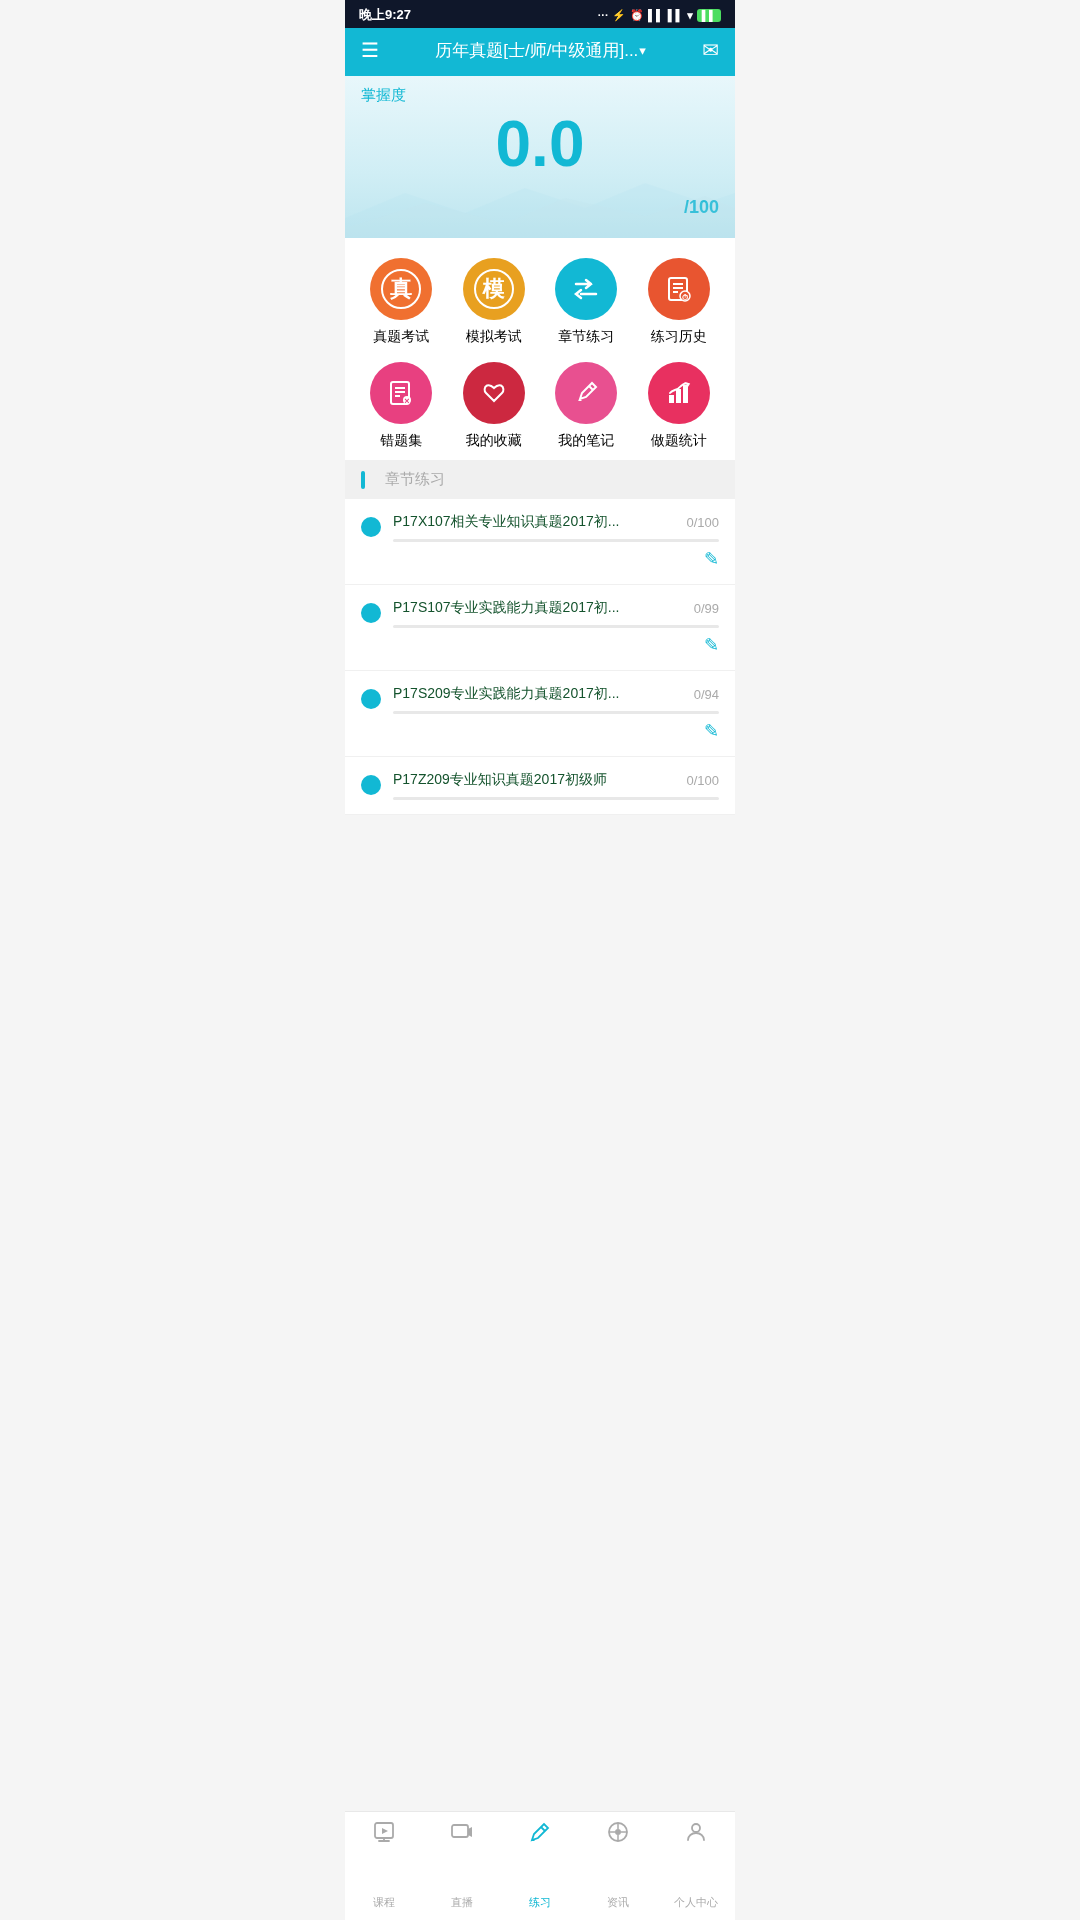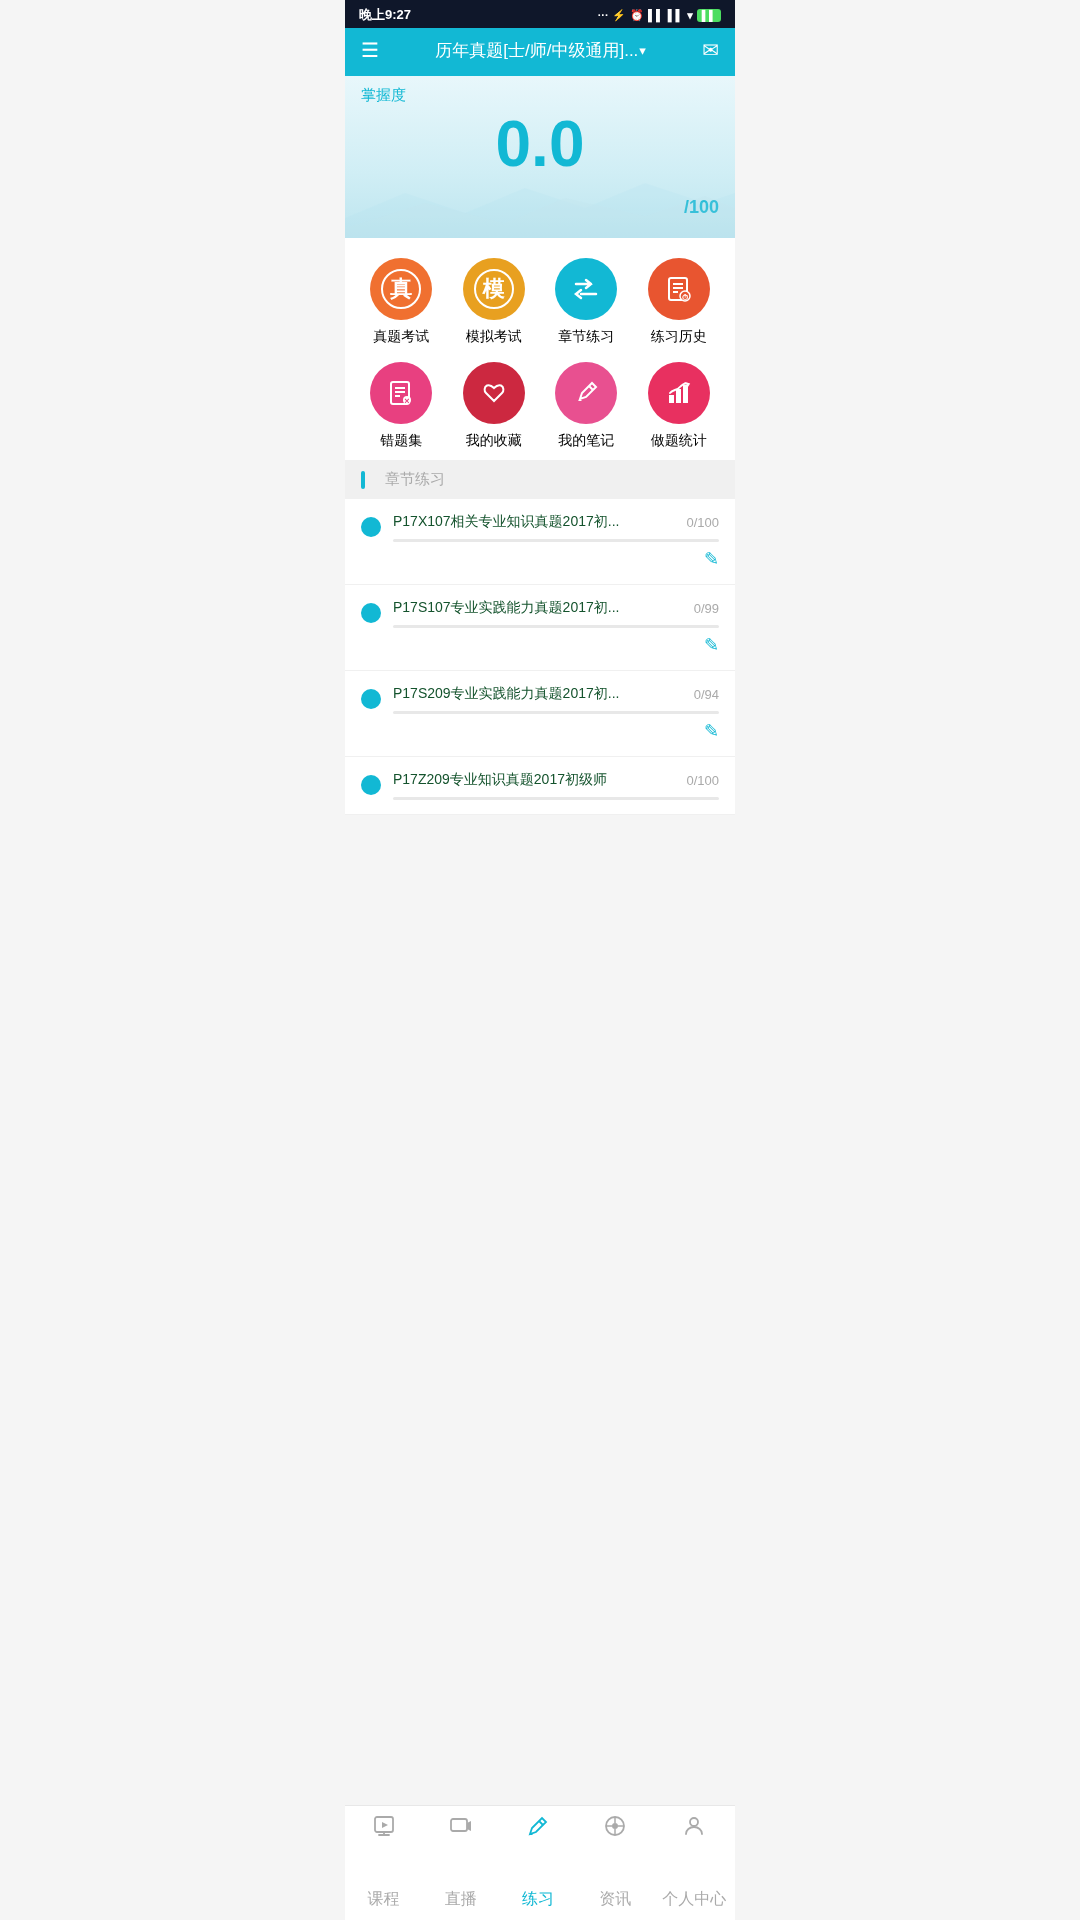--- a/index.html
+++ b/index.html
@@ -216,21 +216,21 @@
     }
     .nav-item {
       display: flex;
       flex-direction: column;
       align-items: center;
       gap: 3px;
       cursor: pointer;
       min-width: 60px;
     }
     .nav-label {
-      font-size: 16px;
+      font-size: 11px;
       color: #aaa;
       margin-top: 48px;
     }
     .nav-label.active { color: #12b8d4; }
 
     .content-area {
       padding-bottom: 65px;
     }
   </style>
 </head>

